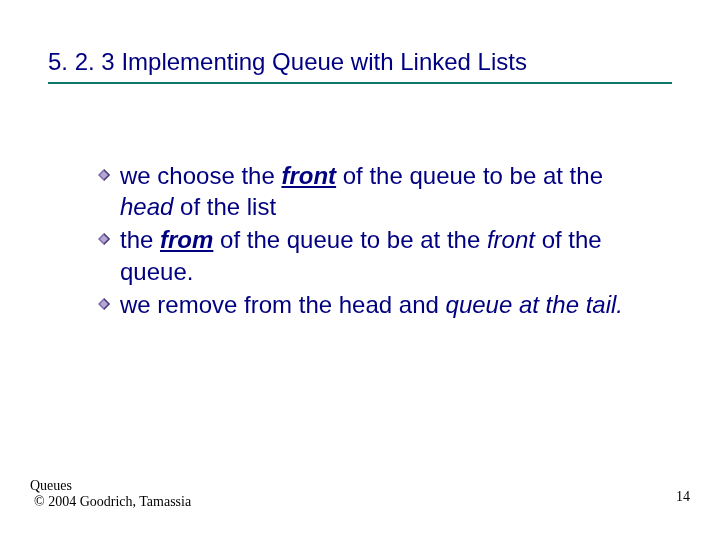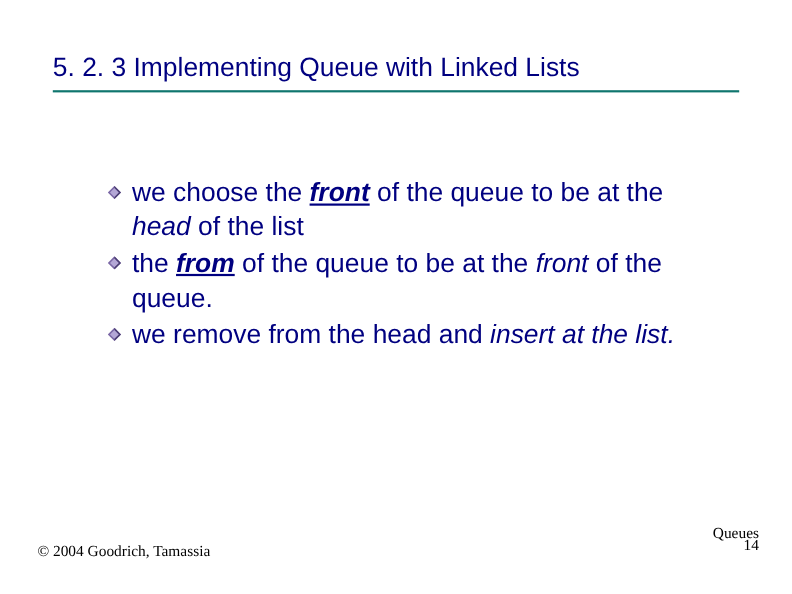--- a/index.html
+++ b/index.html
@@ -76,21 +76,21 @@
   .foot-left {
     position: absolute;
     left: 4px;
     bottom: 0;
   }
   .foot-center {
     position: absolute;
     left: 0;
     right: 0;
     bottom: 16px;
-    text-align: right;
+    text-align: left;
   }
   .foot-right {
     position: absolute;
     right: 0;
     bottom: 5px;
   }
 </style>
 </head>
 <body>
 
@@ -123,21 +123,21 @@
     </div>
 
     <div class="bullet">
       <span class="diamond">
         <svg width="12" height="12" viewBox="0 0 12 12">
           <polygon points="6,0 12,6 6,12 0,6" fill="#7b68a6"></polygon>
           <polygon points="6,0 12,6 6,12" fill="#4b3d73"></polygon>
           <polygon points="6,2 10,6 6,10 2,6" fill="#b4a7d6"></polygon>
         </svg>
       </span>
-      <span>we </span><span class="under">remove from the head </span><span>and </span><span class="em-ital under">insert at the list.</span>
+      <span>we </span><span class="under">remove from the head </span><span>and </span><span class="em-ital under">queue at the tail.</span>
     </div>
 
   </div>
 
   <div class="footer">
     <div class="foot-left">© 2004 Goodrich, Tamassia</div>
     <div class="foot-center">Queues</div>
     <div class="foot-right">14</div>
   </div>
 

